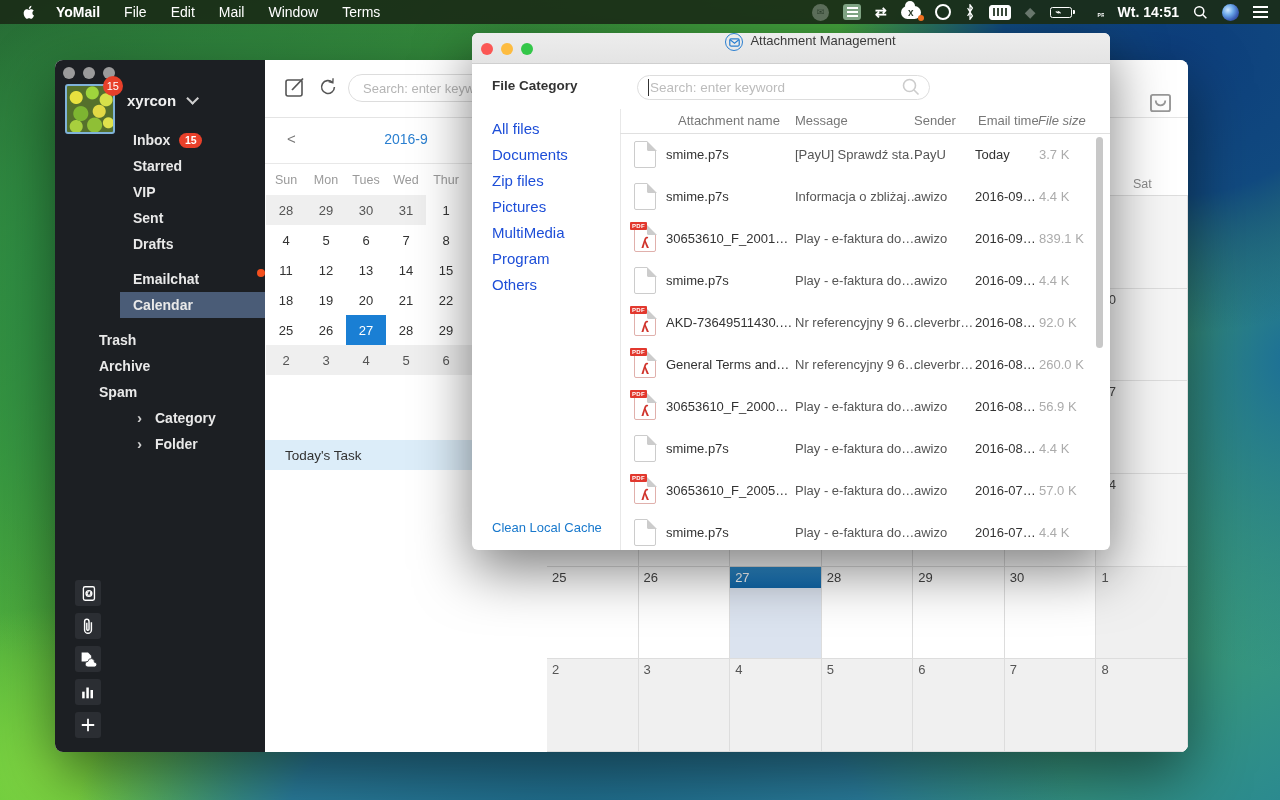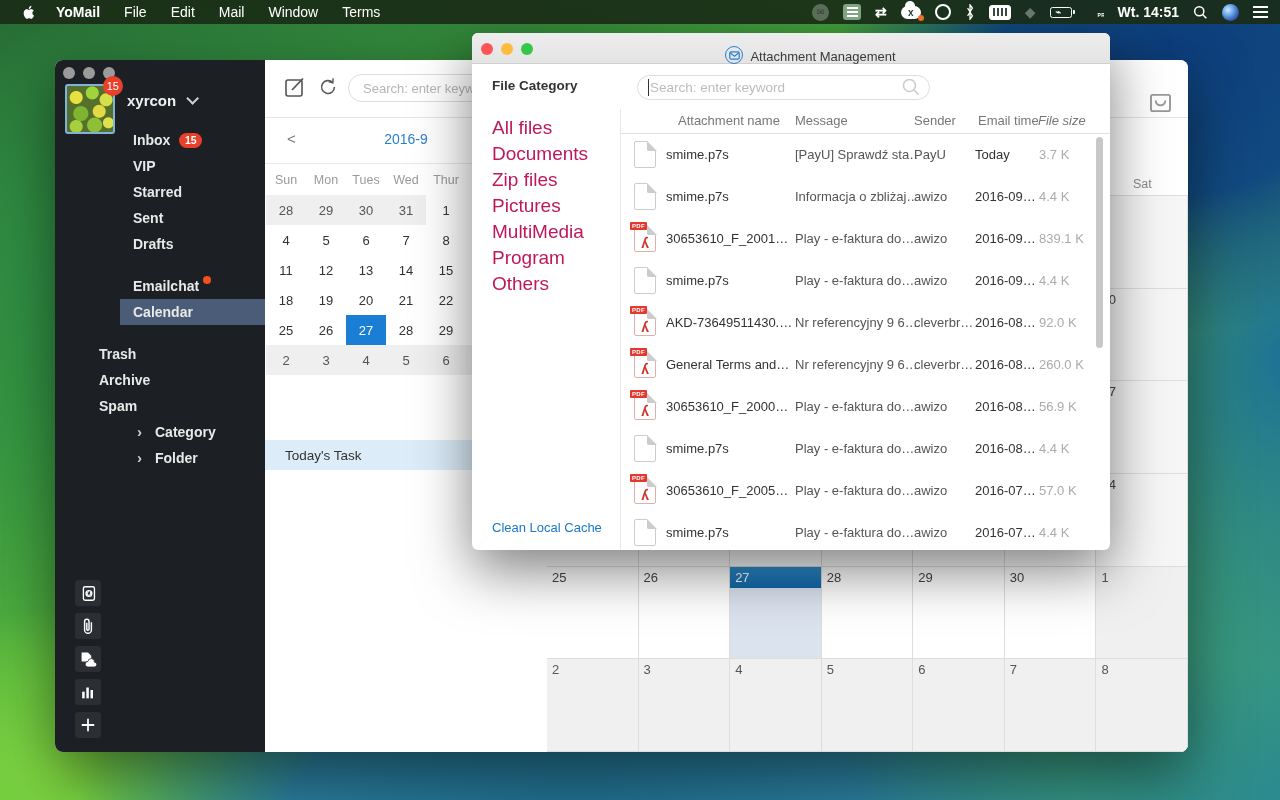--- a/index.html
+++ b/index.html
@@ -70,21 +70,21 @@
       radial-gradient(circle at 20% 88%, #a8cf3e 0 6px, transparent 7px),
       radial-gradient(circle at 60% 85%, #8fbf36 0 7px, transparent 8px),
       radial-gradient(circle at 90% 80%, #dfe24c 0 5px, transparent 6px);
   }
   .av-badge{ position:absolute; right:-8px; top:-8px; min-width:20px; height:20px; border-radius:10px; background:#e8402a;
     color:#fff; font-size:11px; display:flex; align-items:center; justify-content:center; padding:0 4px; }
   .uname{ position:absolute; left:72px; top:32px; color:#f0f0f0; font-size:15px; font-weight:bold; display:flex; align-items:center; gap:10px;}
   .chev-down{ width:9px; height:9px; border-right:2px solid #cfcfcf; border-bottom:2px solid #cfcfcf; transform:rotate(45deg) translateY(-3px); }
   .nav{ position:absolute; left:0; top:67px; width:210px; }
   .nav-item{ position:relative; height:26px; display:flex; align-items:center; color:#e9e9e9; font-size:14px; font-weight:bold; padding-left:78px; cursor:default; }
-  .nav-item.gap{ margin-top:16px; }
+  .nav-item.gap{ margin-top:9px;justify-content:space-between; }
   .nav-item.ind{ padding-left:44px; }
   .nav-item.chv{ padding-left:100px; }
   .nav-item.sel{ background:#4a5c77; margin-left:0; }
   .nav-item.sel::before{ content:""; position:absolute; left:0; top:0; bottom:0; width:65px; background:#1c1f23; }
   .nav-item.sel .nav-label{ position:relative; }
   .nav-chev{ position:absolute; left:82px; top:4px; color:#cfcfcf; font-size:15px; font-weight:bold; }
   .nav-badge{ margin-left:9px; min-width:23px; height:15px; border-radius:8px; background:#e8402a; color:#fff; font-size:10.5px;
     display:inline-flex; align-items:center; justify-content:center; padding:0 5px; }
   .nav-dot{ width:8px; height:8px; border-radius:50%; background:#f4501e; margin-left:4px; margin-top:-12px; }
   .tools{ position:absolute; left:20px; top:520px; display:flex; flex-direction:column; gap:7px; }
@@ -125,32 +125,32 @@
   .cal-cell.sel{ background:#dbe3ef; }
   .cal-cell.sel .selbar{ position:absolute; left:0; top:0; right:0; height:21px; background:linear-gradient(#2f8fd0,#1166a8); color:#fff; padding:3px 0 0 5px; }
 
   
   .dialog{ position:absolute; left:472px; top:33px; width:638px; height:517px; background:#fff; border-radius:6px;
     box-shadow:0 20px 55px rgba(0,0,0,.5); z-index:20; overflow:hidden; }
   .dlg-title{ position:relative; height:31px; background:linear-gradient(#ededed,#e4e4e4); border-bottom:1px solid #cfcfcf; }
   .dlg-tl{ position:absolute; left:9px; top:10px; display:flex; gap:8px; }
   .dlg-tl i{ width:12px; height:12px; border-radius:50%; display:block; }
   .dlg-tl .r{ background:#fb5754; } .dlg-tl .y{ background:#fdbc40; } .dlg-tl .g{ background:#34c749; }
-  .dlg-tc{ position:absolute; left:0; right:0; top:0; height:31px; display:flex; align-items:flex-end; justify-content:center; gap:7px;padding-left:39px; }
+  .dlg-tc{ position:absolute; left:0; right:0; top:0; height:31px; display:flex; align-items:flex-start; justify-content:center; gap:7px;padding-left:39px; }
   .dlg-ticon{ width:18px; height:18px; border:1.5px solid #2a7fd0; border-radius:50%; display:flex; align-items:center; justify-content:center; }
   .dlg-tc span{ font-size:13px; color:#3a3a3a; }
   .dlg-head{ position:relative; height:45px; }
   .fc-label{ position:absolute; left:20px; top:14px; font-size:13.5px; font-weight:bold; color:#333; }
   .dlg-search{ position:absolute; left:165px; top:11px; width:293px; height:25px; border:1.5px solid #ddd; border-radius:13px;
     padding:0 30px 0 12px; font-size:13.5px; color:#999; outline:none; font-family:"Liberation Sans",sans-serif; }
   .dlg-search::placeholder{ color:#bcbcbc; }
   .dlg-caret{ position:absolute; left:176px; top:15px; width:1px; height:17px; background:#333; }
   .dlg-mag{ position:absolute; left:430px; top:14px; }
   .cats{ position:absolute; left:0; top:82px; width:148px; }
-  .cat-item{ height:26px; display:flex; align-items:center; padding-left:20px; font-size:19px; color:#be185d; }
+  .cat-item{ height:26px; display:flex; align-items:center; padding-left:20px; font-size:15px; color:#1d4ed8; }
   .clean-cache{ position:absolute; left:20px; top:487px; font-size:13px; color:#1878cc; }
   .vdiv{ position:absolute; left:148px; top:76px; bottom:0; width:1px; background:#e8e8e8; }
   .thead{ position:absolute; left:148px; top:76px; width:490px; height:25px; border-bottom:1px solid #e0e0e0; font-size:13px; color:#777; }
   .th{ position:absolute; top:4px; }
   .tbody{ position:absolute; left:148px; top:101px; width:490px; height:416px; overflow:hidden; }
   .t-row{ position:relative; height:42px; }
   .ficon{ position:absolute; left:14px; top:7px; width:22px; height:27px; background:#fff; border:1.5px solid #ccc; border-radius:2px; }
   .ficon::before{ content:""; position:absolute; right:-1.5px; top:-1.5px; border:5px solid #fff; border-left-color:#ccc; border-bottom-color:#ccc; border-radius:0 0 0 2px; }
   .ficon.pdf{ border-color:#e0b0ac; }
   .pdf-tag{ position:absolute; left:-5px; top:-4px; background:#e2382e; color:#fff; font-size:6px; font-weight:bold; padding:1px 2px; border-radius:1px; letter-spacing:.3px; }
@@ -240,24 +240,24 @@
     <div class="uname">
       <span>xyrcon</span>
       <span class="chev-down"></span>
     </div>
     <div class="nav" id="nav">
         <div class="nav-item">
           <span class="nav-label">Inbox</span>
           <span class="nav-badge">15</span>
         </div>
         <div class="nav-item">
+          <span class="nav-label">Starred</span>
+        </div>
+        <div class="nav-item">
           <span class="nav-label">VIP</span>
-        </div>
-        <div class="nav-item">
-          <span class="nav-label">Starred</span>
         </div>
         <div class="nav-item">
           <span class="nav-label">Sent</span>
         </div>
         <div class="nav-item">
           <span class="nav-label">Drafts</span>
         </div>
         <div class="nav-item gap">
           <span class="nav-label">Emailchat</span>
           <span class="nav-dot"></span>

